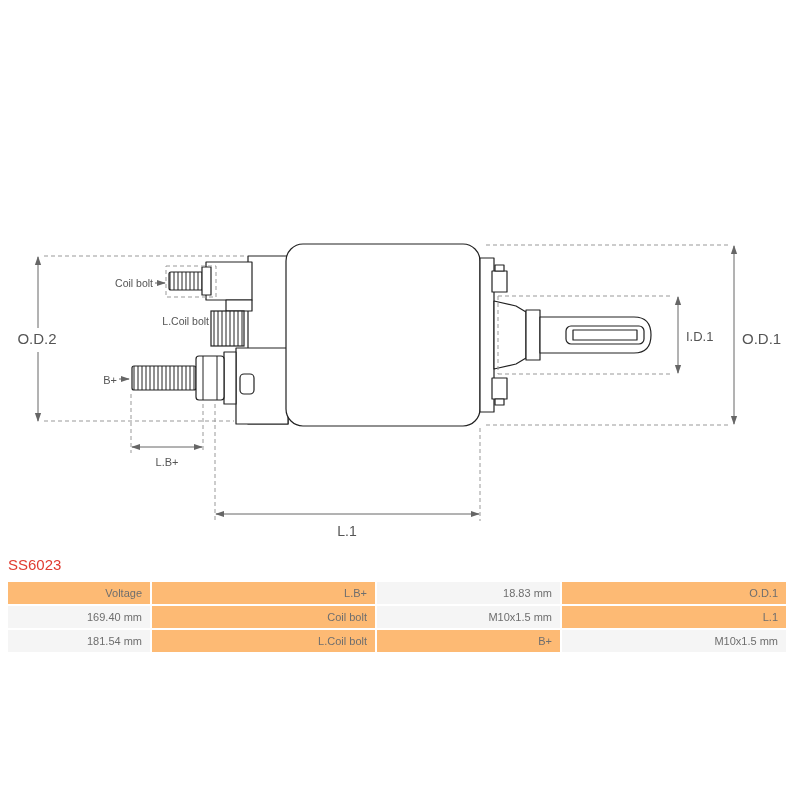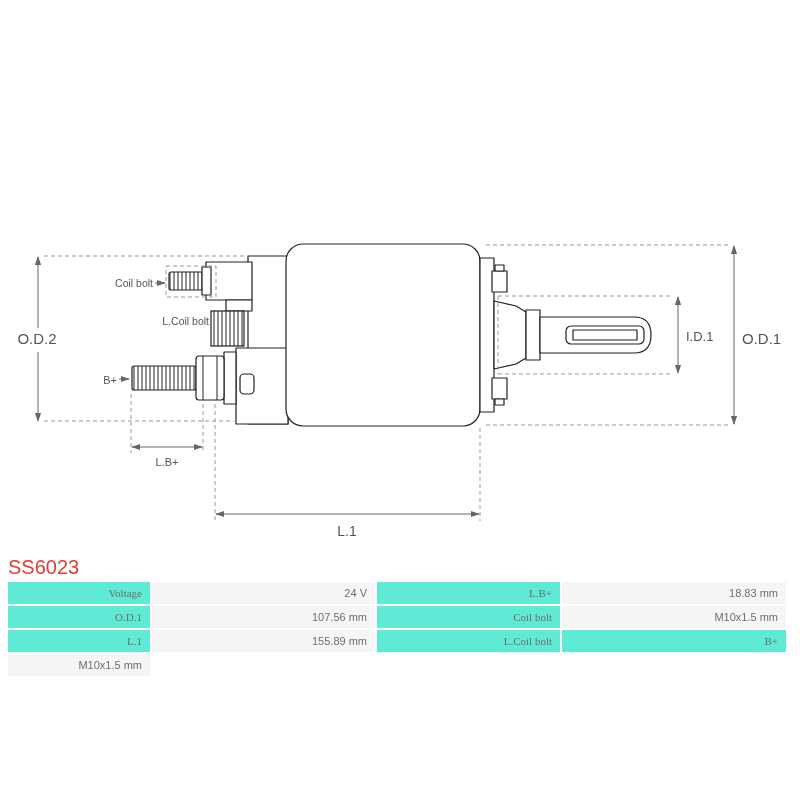--- a/index.html
+++ b/index.html
@@ -17,21 +17,21 @@
     position: absolute;
     top: 0;
     left: 0;
     width: 800px;
     height: 555px;
   }
   .part-number {
     position: absolute;
     left: 8px;
     top: 556px;
-    font-size: 20px;
+    font-size: 15px;
     color: #e03c31;
   }
   .spec-table {
     position: absolute;
     left: 8px;
     top: 582px;
     width: 778px;
     display: grid;
     grid-template-columns: 142px 223px 183px 224px;
     grid-auto-rows: 22px;
@@ -40,21 +40,21 @@
   .cell {
     display: flex;
     align-items: center;
     justify-content: flex-end;
     padding-right: 8px;
     font-size: 11px;
     color: #6e6e6e;
     overflow: hidden;
     white-space: nowrap;
   }
-  .cell-label { background: #5eead4; font-family: Liberation Serif, serif; }
+  .cell-label { background: #fdba74; }
   .cell-value { background: #f5f5f5; }
   .cell-empty { background: transparent; }
 
   
   .draw { fill: #ffffff; stroke: #222222; stroke-width: 1.2; stroke-linejoin: round; }
   .thread { fill: url(#threads); stroke: #222222; stroke-width: 1.2; }
   .dim { stroke: #666666; stroke-width: 1; fill: none; }
   .ext { stroke: #999999; stroke-width: 1; fill: none; stroke-dasharray: 4 3; }
   .dimtext { fill: #555555; }
 </style>
@@ -167,30 +167,29 @@
       <text class="dimtext" x="117" y="384" font-size="11" text-anchor="end">B+</text>
     </g>
   </svg>
 </div>
 
 <div class="part-number">SS6023</div>
 
 <div class="spec-table">
 
   <div class="cell cell-label">Voltage</div>
-  <div class="cell cell-value">24 V</div>
   <div class="cell cell-label">L.B+</div>
   <div class="cell cell-value">18.83 mm</div>
 
   <div class="cell cell-label">O.D.1</div>
-  <div class="cell cell-value">107.56 mm</div>
+  <div class="cell cell-value">169.40 mm</div>
   <div class="cell cell-label">Coil bolt</div>
   <div class="cell cell-value">M10x1.5 mm</div>
 
   <div class="cell cell-label">L.1</div>
-  <div class="cell cell-value">155.89 mm</div>
+  <div class="cell cell-value">181.54 mm</div>
   <div class="cell cell-label">L.Coil bolt</div>
 
   <div class="cell cell-label">B+</div>
   <div class="cell cell-value">M10x1.5 mm</div>
   <div class="cell cell-empty"></div>
   <div class="cell cell-empty"></div>
 </div>
 
 </body></html>

